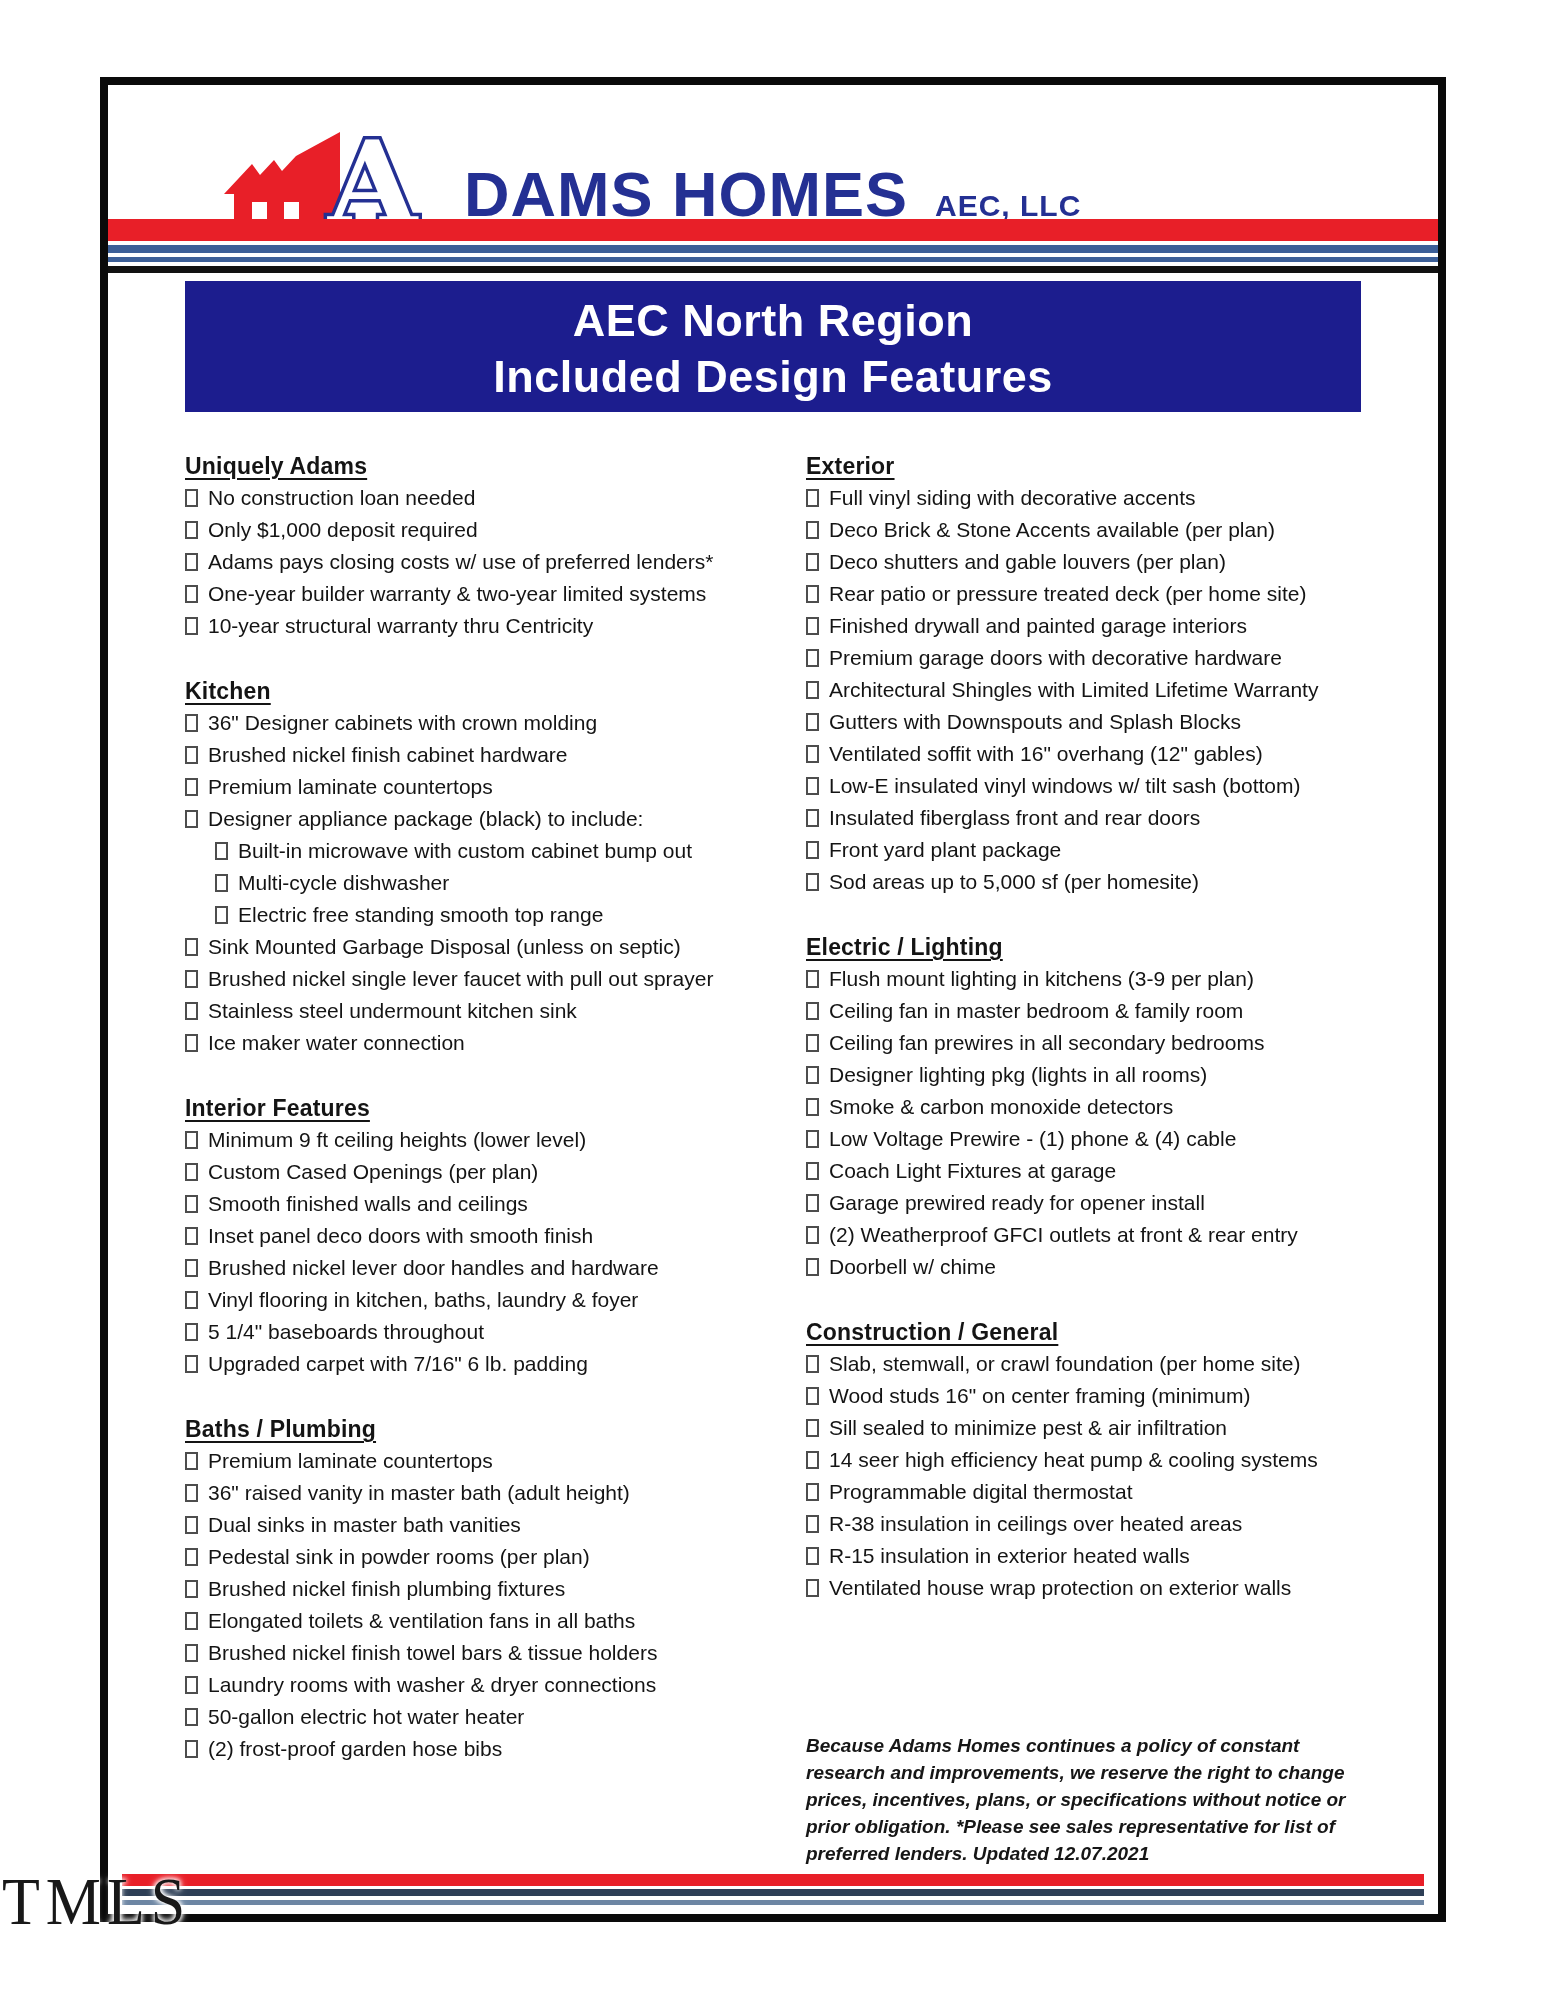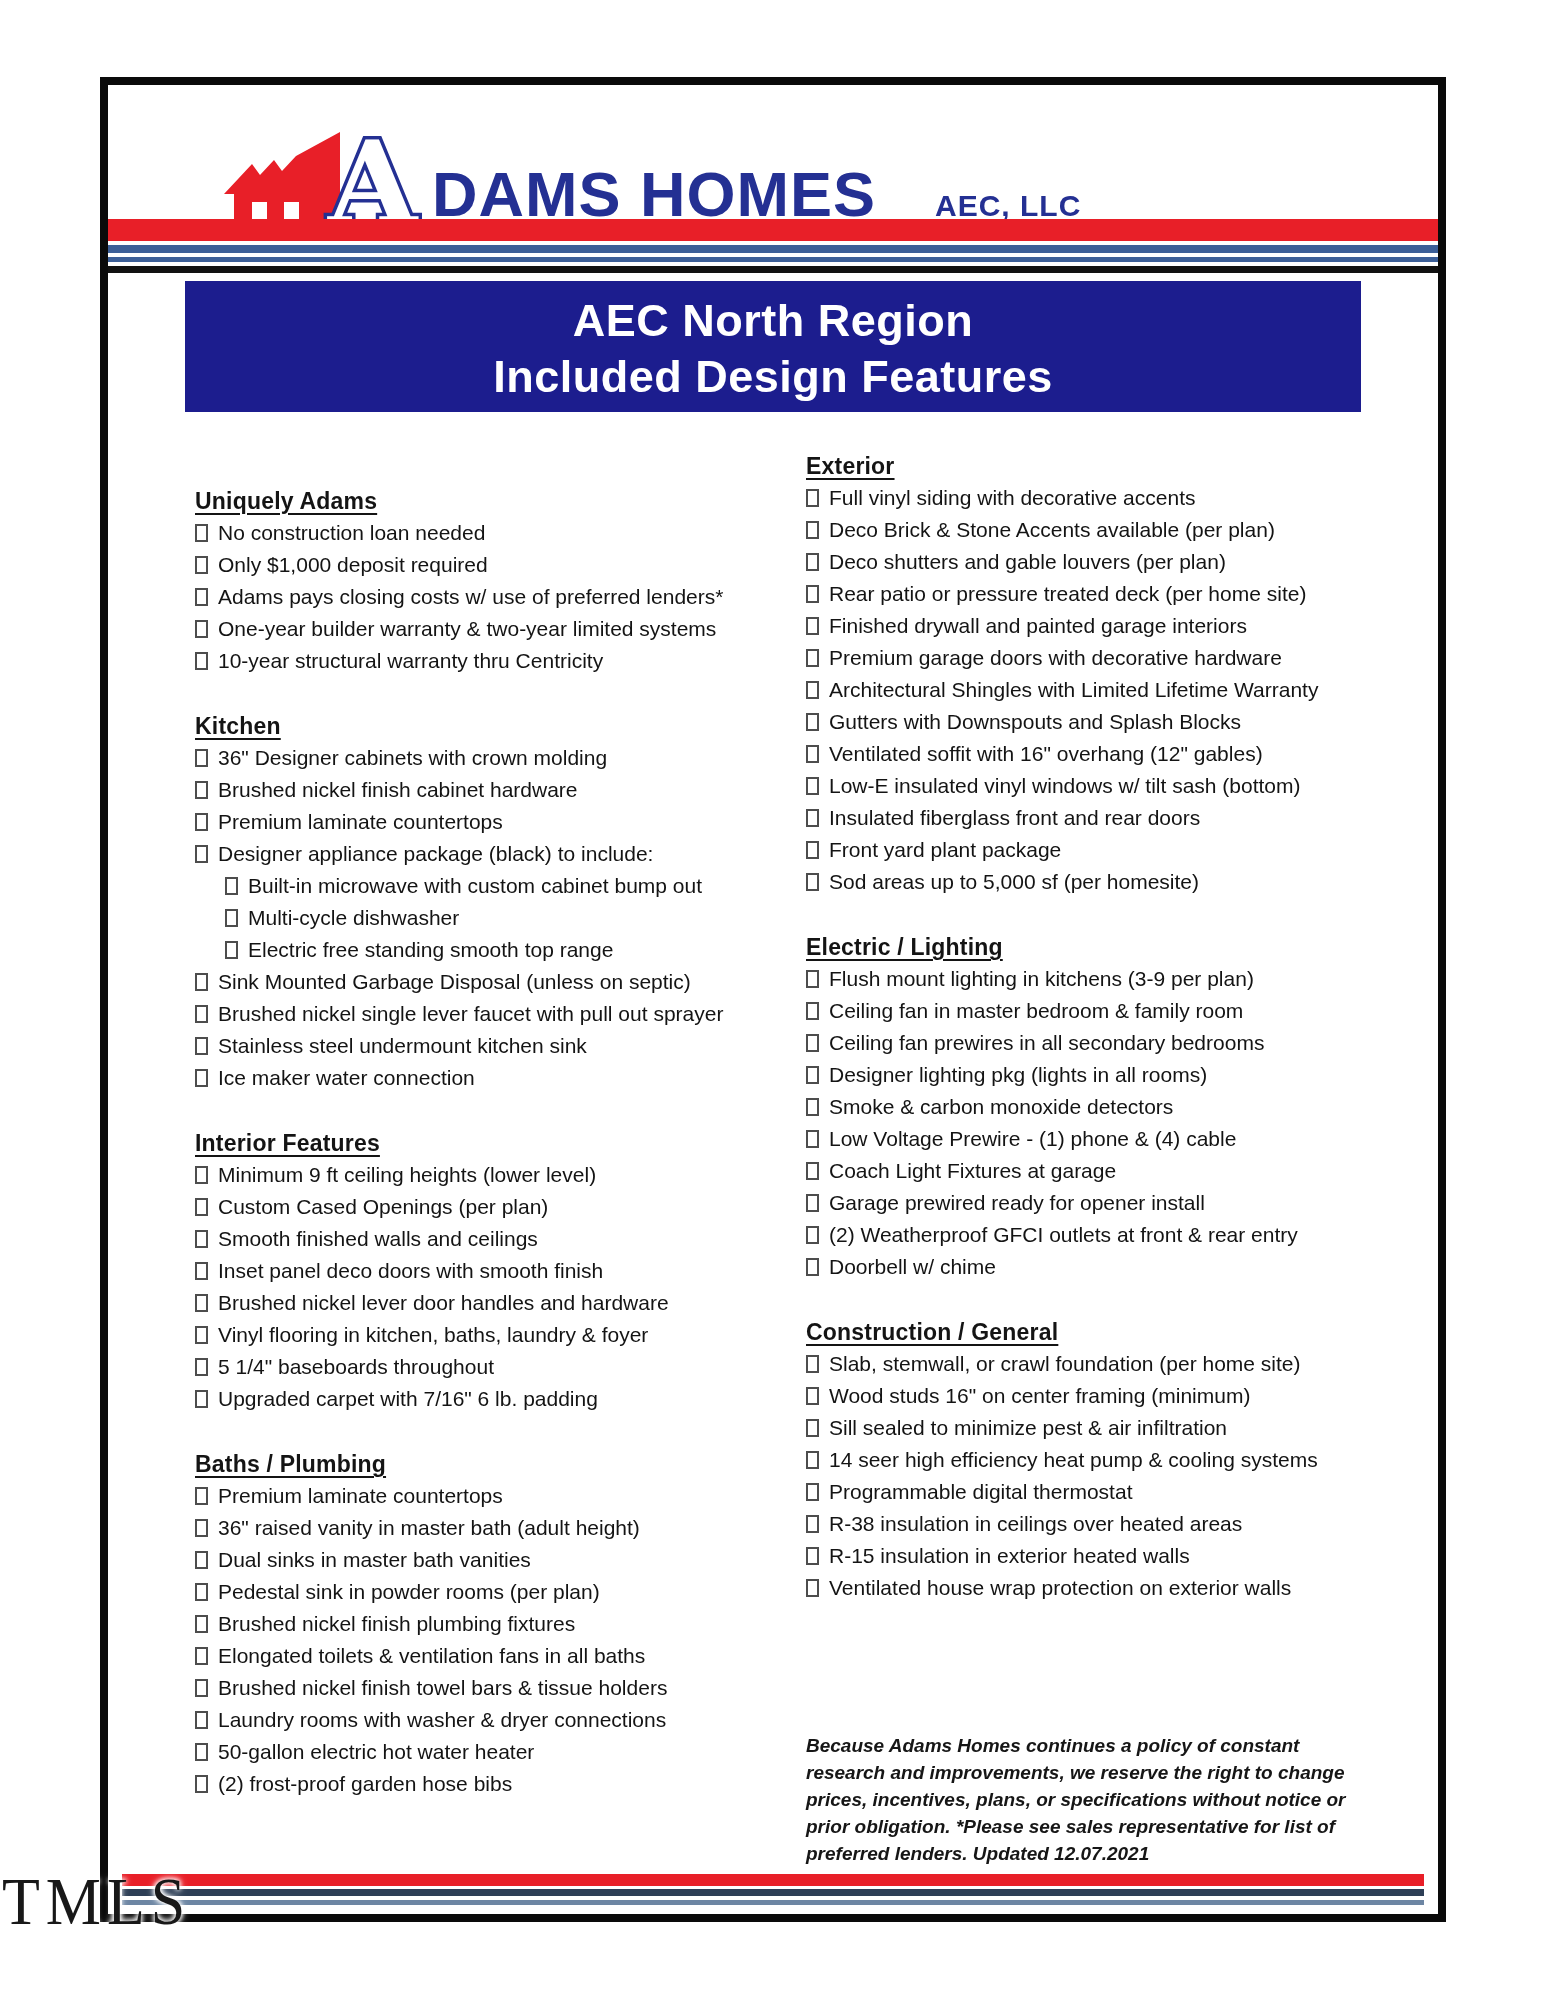--- a/index.html
+++ b/index.html
@@ -13,21 +13,21 @@
   .frame {
     position:absolute; left:100px; top:77px; width:1346px; height:1845px;
     border:8px solid #0a0a0a; background:#fff; box-sizing:border-box;
   }
   
   .logo-art { position:absolute; left:114px; top:45px; width:235px; height:112px; }
   .logo-a-text {
     font-family:"DejaVu Serif", serif; font-weight:bold;
   }
   .brand-name {
-    position:absolute; left:324px; top:78px;
+    position:absolute; left:356px; top:78px;
     font-size:63px; line-height:63px; font-weight:900; letter-spacing:1px;
     color:var(--logo_navy,#243093); white-space:nowrap;
   }
   .brand-entity {
     position:absolute; left:827px; top:106px;
     font-size:30px; line-height:30px; font-weight:700; letter-spacing:1px;
     color:var(--logo_navy,#243093); white-space:nowrap;
   }
   
   .stripe { position:absolute; left:0; width:1330px; }
@@ -40,21 +40,21 @@
     position:absolute; left:77px; top:196px; width:1176px; height:131px;
     background:var(--navy,#1c1d8e); text-align:center; padding-top:12px;
     box-sizing:border-box;
   }
   .banner-line {
     color:#fff; font-size:45px; line-height:56px; font-weight:bold;
     letter-spacing:0.5px;
   }
   
   .col { position:absolute; top:365px; }
-  .col-left  { left:87px;  width:600px;margin-top:35px; }
+  .col-left  { left:77px;  width:600px; }
   .col-right { left:698px; width:648px; }
   .section + .section { margin-top:33px; }
   .heading {
     font-size:23px; line-height:32px; font-weight:bold;
     text-decoration:underline; text-decoration-thickness:2px;
     text-underline-offset:4px; letter-spacing:0.2px; white-space:nowrap;
   }
   .item { font-size:21px; line-height:32px; white-space:nowrap; }
   .item.sub { margin-left:30px; }
   .cb {

